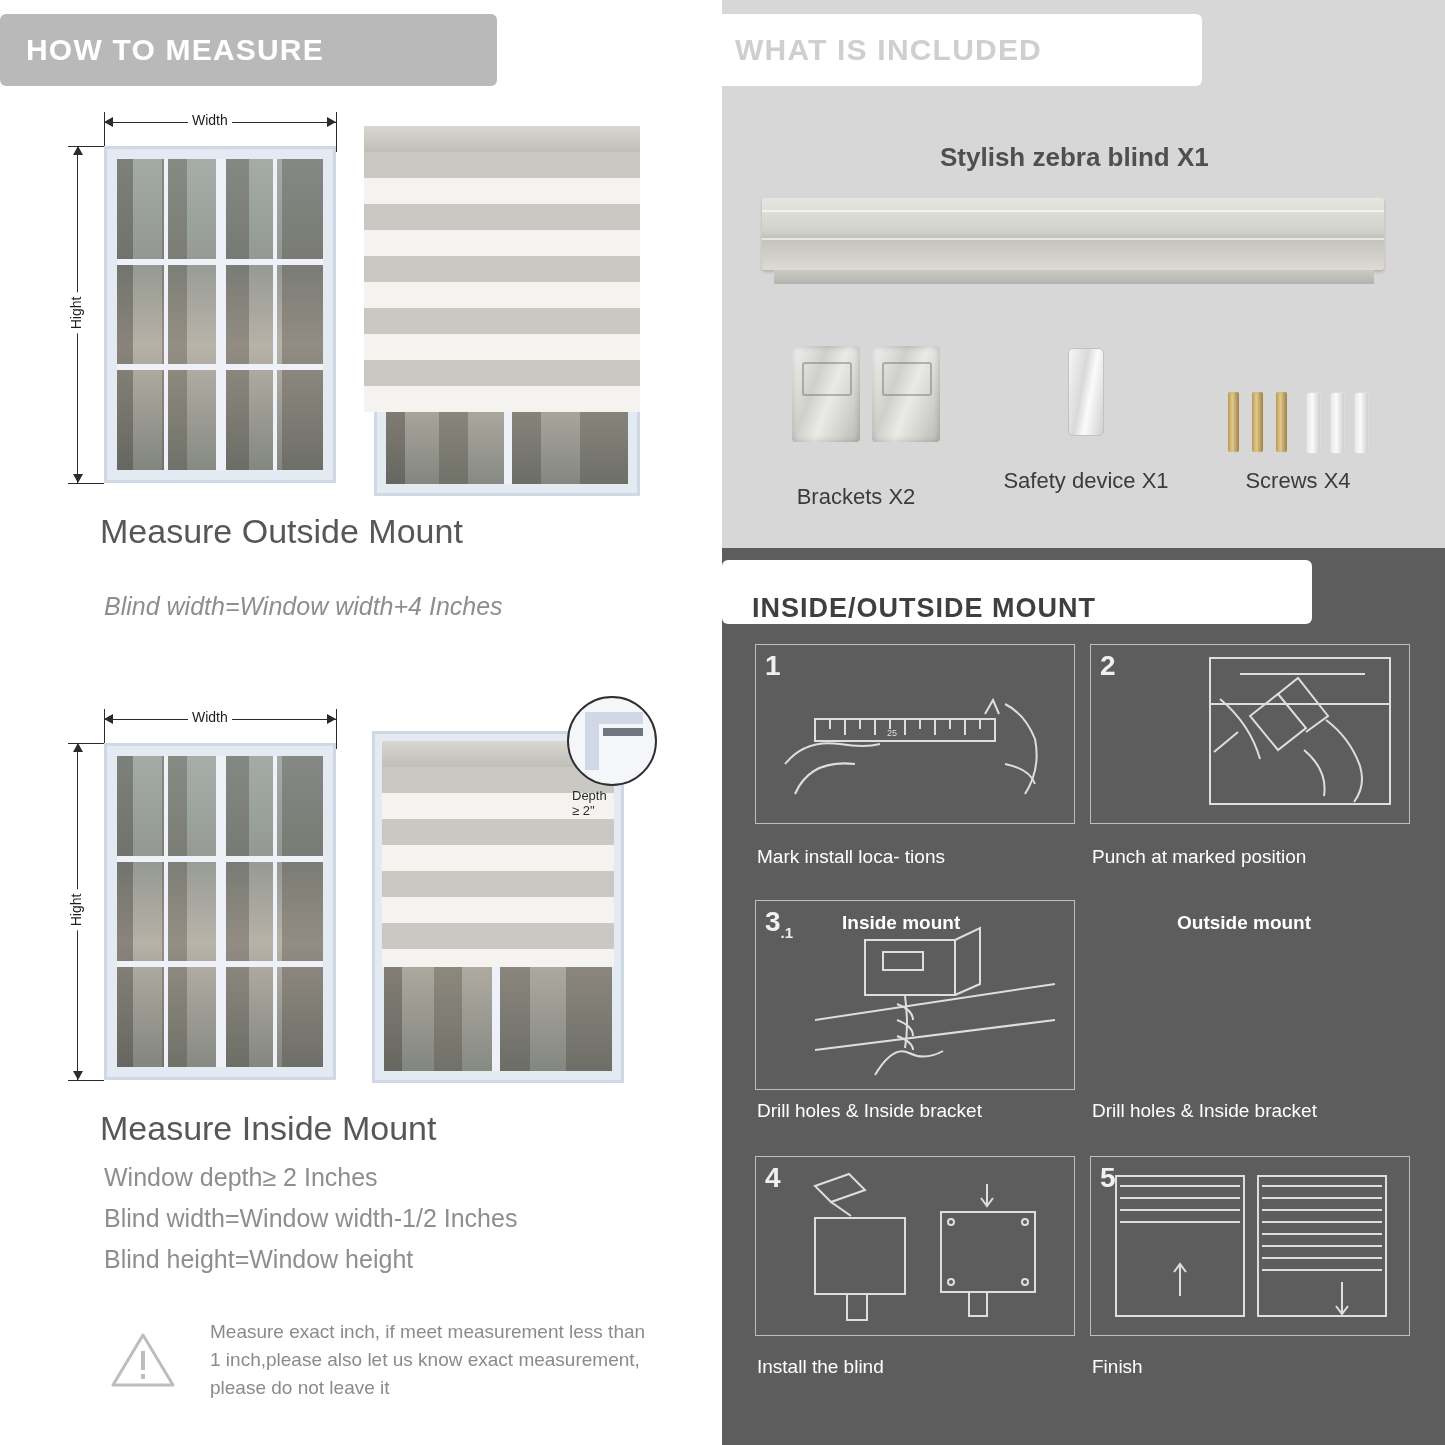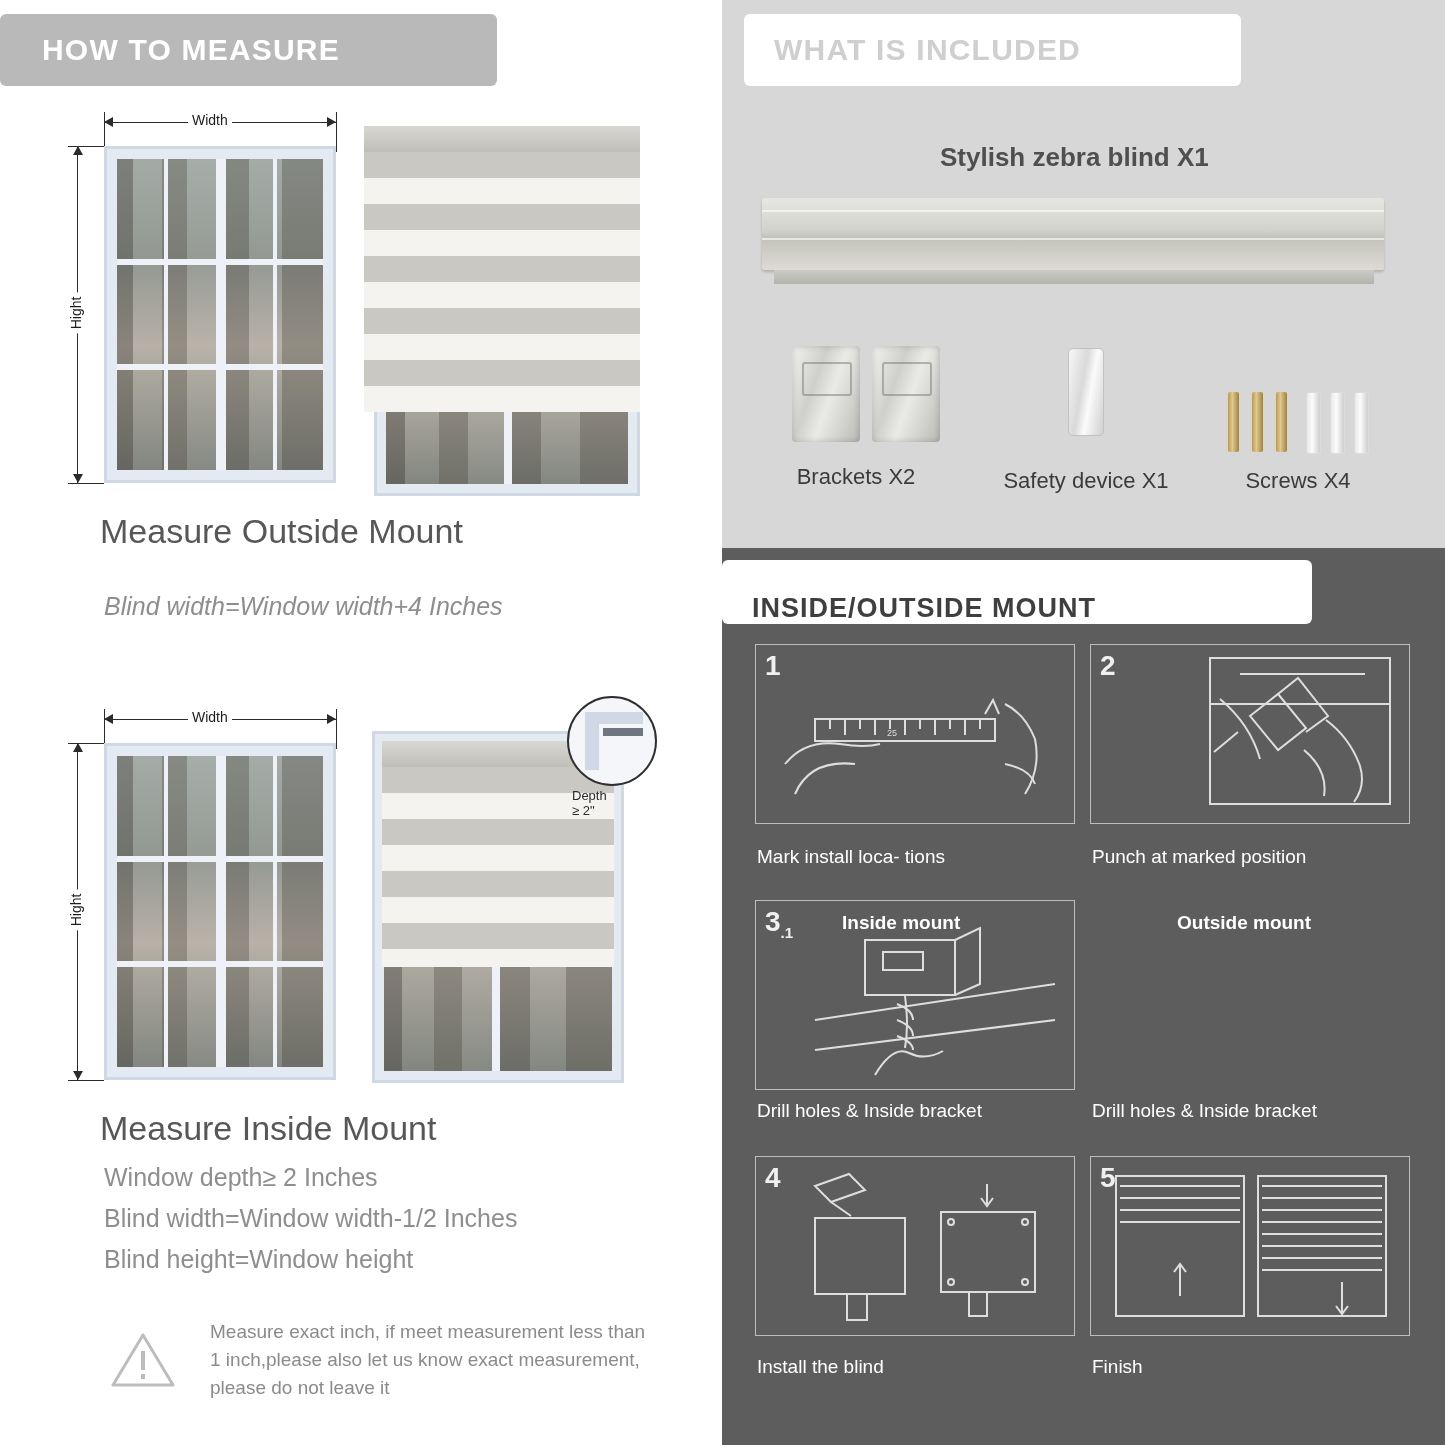--- a/index.html
+++ b/index.html
@@ -3,21 +3,21 @@
 <meta charset="utf-8">
 <style>
   html,body{margin:0;padding:0;}
   body{width:1445px;height:1445px;background:#ffffff;font-family:"Liberation Sans",sans-serif;overflow:hidden;}
   .page{position:relative;width:1445px;height:1445px;}
 
   
   .left{position:absolute;left:0;top:0;width:713px;height:1445px;background:#ffffff;}
   .hdr-badge{position:absolute;display:flex;align-items:center;border-radius:6px;}
   .hdr-measure{left:0;top:14px;width:497px;height:72px;background:#b9b9b9;}
-  .hdr-measure span{color:#ffffff;font-size:30px;font-weight:bold;letter-spacing:1.2px;padding-left:42px;}
+  .hdr-measure span{color:#ffffff;font-size:30px;font-weight:bold;letter-spacing:1.2px;padding-left:26px;}
 
   
   .winblock{position:absolute;}
   .frame{position:absolute;background:#e4eaf2;border:3px solid #cfd8e4;box-sizing:border-box;}
   .pane{position:absolute;overflow:hidden;background:linear-gradient(180deg,#9fa7a2 0%,#8d928c 32%,#b3ada2 60%,#7c8079 100%);}
   .pane:before{content:"";position:absolute;left:0;top:0;right:0;bottom:0;
     background:
       linear-gradient(90deg,rgba(60,55,50,.35) 0 8%,rgba(255,255,255,.05) 8% 22%,rgba(90,85,75,.35) 22% 34%,rgba(255,255,255,.08) 34% 50%,rgba(70,65,60,.3) 50% 64%,rgba(255,255,255,.06) 64% 80%,rgba(80,75,68,.33) 80% 100%);}
   .mullion-v,.mullion-h{position:absolute;background:#eef2f8;}
   .blindimg{position:absolute;}
@@ -41,21 +41,21 @@
   .zoom-circle{position:absolute;border:2px solid #2f2f2f;border-radius:50%;background:#f4f6f9;overflow:hidden;}
   .depth-label{position:absolute;font-size:13px;color:#2b2b2b;}
 
   .note{position:absolute;display:flex;gap:34px;align-items:center;}
   .warn-tri{width:66px;height:58px;position:relative;flex:0 0 66px;}
   .warn-tri svg{width:66px;height:58px;}
   .note-txt{font-size:19px;line-height:28px;color:#8b8b8b;}
 
   
   .right-top{position:absolute;left:722px;top:0;width:723px;height:548px;background:#d7d7d7;}
-  .hdr-included{position:absolute;left:744px;top:14px;width:497px;height:72px;background:#ffffff;border-radius:6px;display:flex;align-items:center;}
+  .hdr-included{position:absolute;left:705px;top:14px;width:497px;height:72px;background:#ffffff;border-radius:6px;display:flex;align-items:center;}
   .hdr-included span{color:#cfcfcf;font-size:30px;font-weight:bold;letter-spacing:1.2px;padding-left:30px;}
   .inc-title{position:absolute;font-size:26px;color:#4f4f4f;font-weight:bold;}
   .headrail{position:absolute;border-radius:3px;
     background:linear-gradient(180deg,#e7e7e2 0%,#d2d2cc 45%,#c2c2bb 55%,#dedbd4 100%);
     box-shadow:0 2px 3px rgba(0,0,0,.18);}
   .headrail .ridge{position:absolute;left:0;right:0;height:2px;background:rgba(255,255,255,.6);}
   .part-label{position:absolute;font-size:22px;color:#3b3b3b;text-align:center;}
 
   .bracket{position:absolute;width:68px;height:96px;border-radius:4px;
     background:linear-gradient(110deg,#f2f2f0 0%,#cfcfcb 35%,#eaeae7 55%,#b9b9b4 100%);
@@ -191,21 +191,21 @@
   <div class="inc-title" style="left:940px;top:142px;">Stylish zebra blind X1</div>
 
   <div class="headrail" style="left:762px;top:198px;width:622px;height:72px;">
     <div class="ridge" style="top:12px;"></div>
     <div class="ridge" style="top:40px;"></div>
   </div>
   <div style="position:absolute;left:774px;top:270px;width:600px;height:14px;background:linear-gradient(180deg,#cbcbc5,#b4b4ae);"></div>
 
   <div class="bracket" style="left:792px;top:346px;"></div>
   <div class="bracket" style="left:872px;top:346px;"></div>
-  <div class="part-label" style="left:756px;top:464px;width:200px;">Brackets X2</div>
+  <div class="part-label" style="left:756px;top:484px;width:200px;">Brackets X2</div>
 
   <div class="safety" style="left:1068px;top:348px;"></div>
   <div class="part-label" style="left:986px;top:468px;width:200px;">Safety device X1</div>
 
   <div class="screw" style="left:1228px;top:392px;height:60px;"></div>
   <div class="screw" style="left:1252px;top:392px;height:60px;"></div>
   <div class="screw" style="left:1276px;top:392px;height:60px;"></div>
   <div class="anchor" style="left:1306px;top:392px;height:60px;"></div>
   <div class="anchor" style="left:1330px;top:392px;height:60px;"></div>
   <div class="anchor" style="left:1354px;top:392px;height:60px;"></div>

